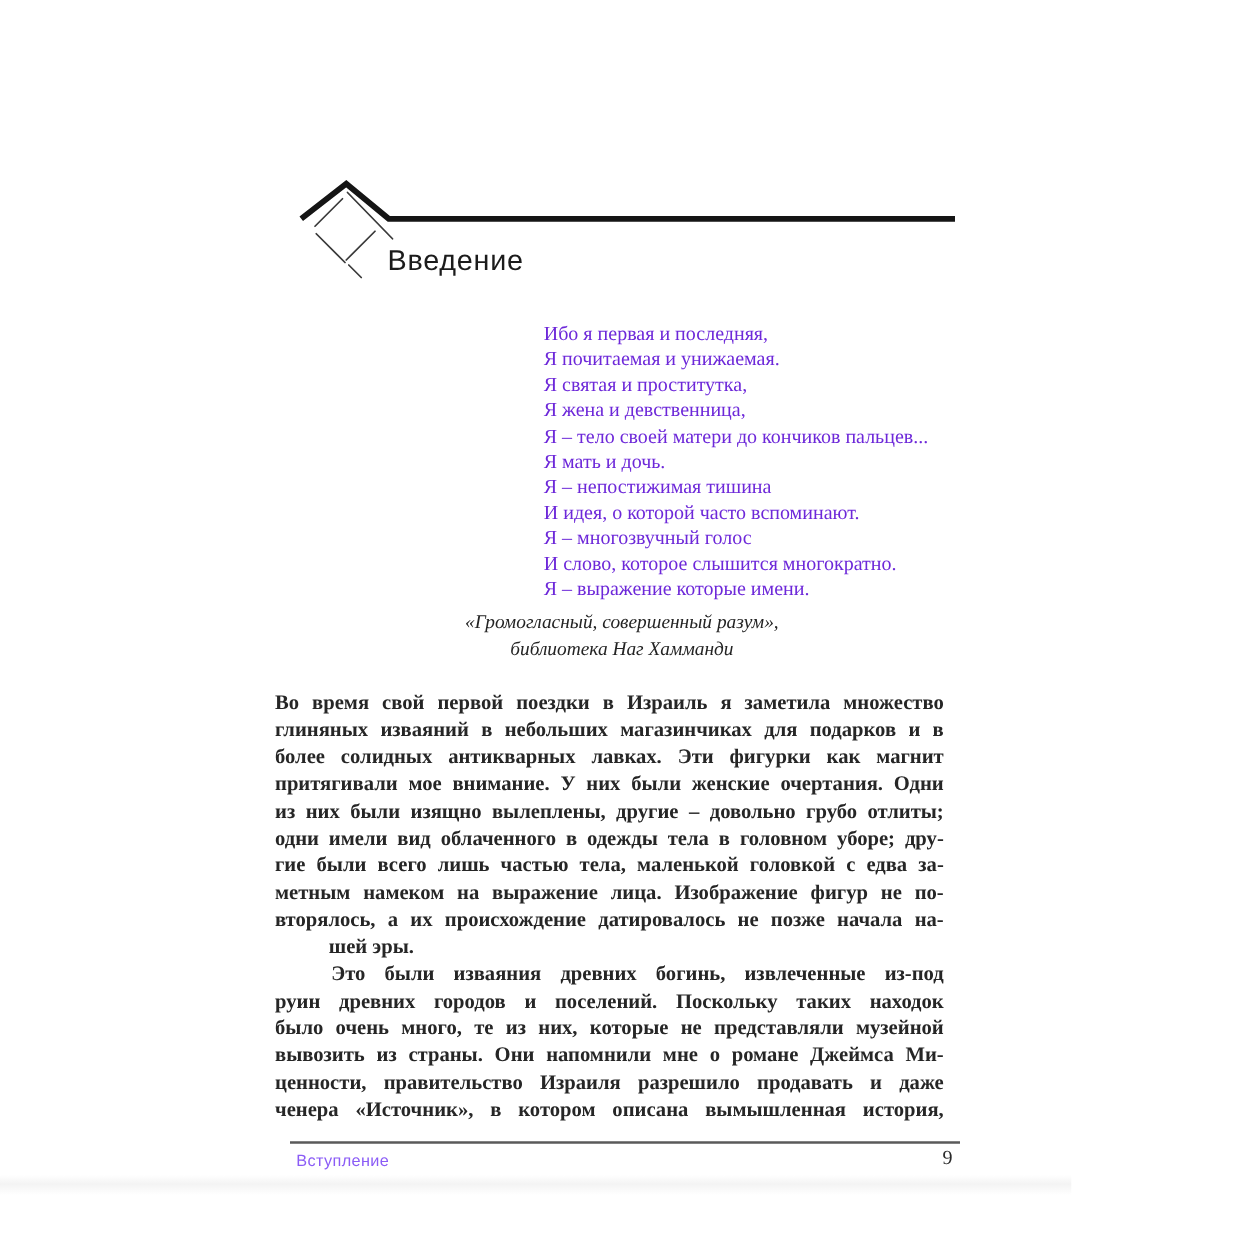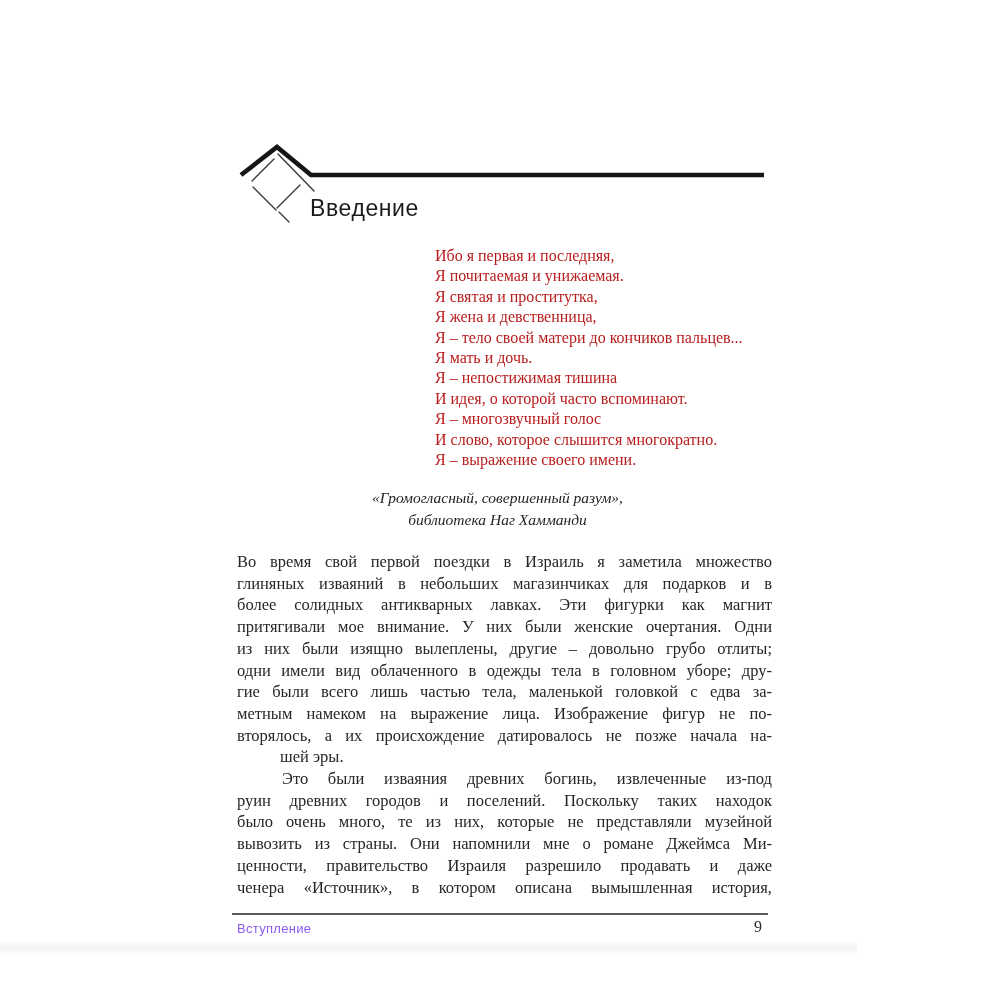--- a/index.html
+++ b/index.html
@@ -26,45 +26,46 @@
     font-family: "Liberation Sans", sans-serif;
     font-size: 23px;
     font-weight: 400;
     letter-spacing: 0.6px;
     color: #1b1b1b;
     line-height: 1;
   }
   .poem {
     position: absolute;
     left: 435px;
-    top: 246px;
+    top: 258px;
     width: 340px;
     font-size: 16px;
     line-height: 20.4px;
-    color: #b91c1c;
+    color: #6d28d9;
   }
   .attribution {
     position: absolute;
     left: 237px;
     top: 487px;
     width: 521px;
     text-align: center;
     font-style: italic;
     font-size: 15.5px;
     line-height: 21.5px;
     color: #242424;
   }
   .body-text {
     position: absolute;
-    left: 237px;
+    left: 220px;
     top: 551px;
     width: 535px;
     font-size: 16.5px;
     line-height: 21.7px;
     color: #262626;
+    font-weight: bold;
   }
   .ln {
     text-align: justify;
     text-align-last: justify;
     white-space: normal;
   }
   .ln.indent { padding-left: 45px; }
   .ln.ln-end { text-align-last: left; margin-left: 43px; }
   .footer-rule {
     position: absolute;
@@ -128,21 +129,21 @@
   <div class="poem-line">Ибо я первая и последняя,</div>
       <div class="poem-line">Я почитаемая и унижаемая.</div>
       <div class="poem-line">Я святая и проститутка,</div>
       <div class="poem-line">Я жена и девственница,</div>
       <div class="poem-line">Я – тело своей матери до кончиков пальцев...</div>
       <div class="poem-line">Я мать и дочь.</div>
       <div class="poem-line">Я – непостижимая тишина</div>
       <div class="poem-line">И идея, о которой часто вспоминают.</div>
       <div class="poem-line">Я – многозвучный голос</div>
       <div class="poem-line">И слово, которое слышится многократно.</div>
-      <div class="poem-line">Я – выражение своего имени.</div>
+      <div class="poem-line">Я – выражение которые имени.</div>
     </div>
 
   <div class="attribution">
 
   <div class="attribution-line">«Громогласный, совершенный разум»,</div>
       <div class="attribution-line">библиотека Наг Хамманди</div>
     </div>
 
   <div class="body-text">
       <div class="ln">Во время свой первой поездки в Израиль я заметила множество</div>

